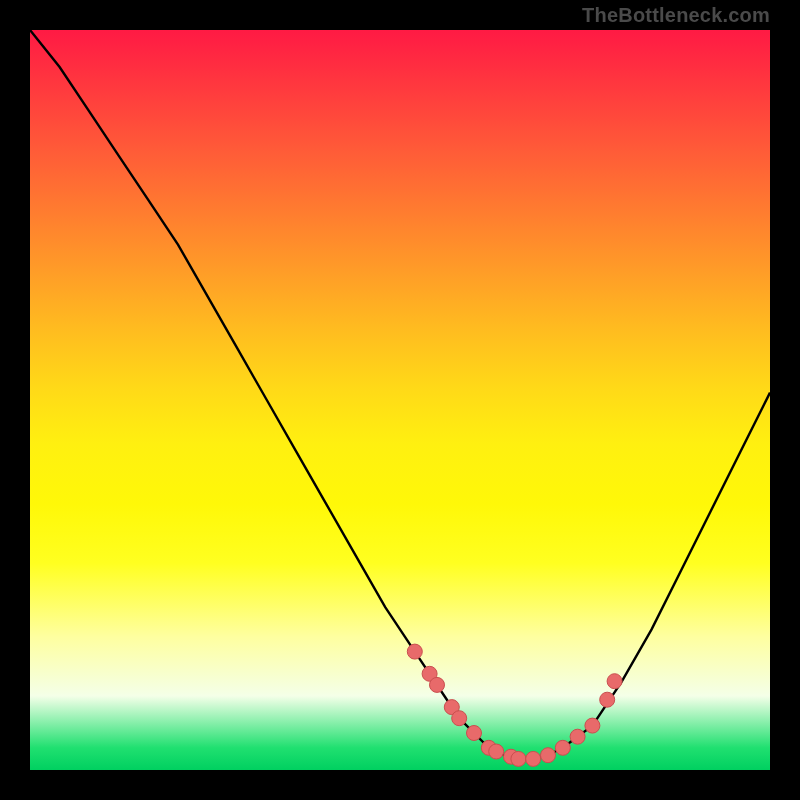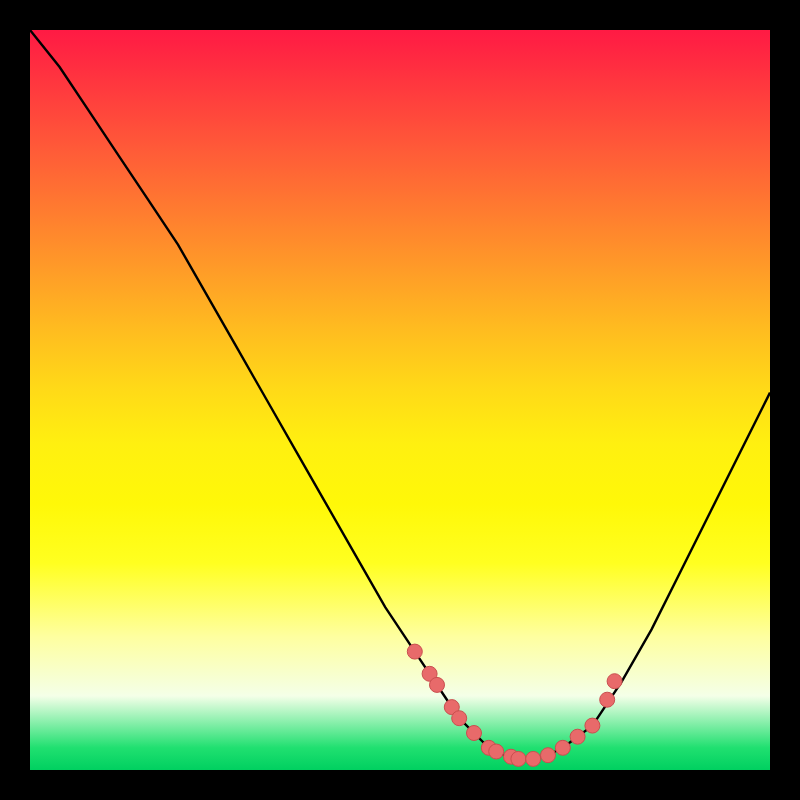--- a/index.html
+++ b/index.html
@@ -48,20 +48,21 @@
     width: 740px;
     height: 740px;
     overflow: visible;
   }
 </style>
 </head>
 <body>
 
 <div class="frame">
   <div class="plot-area"></div>
+  <div class="watermark">TheBottleneck.com</div>
   <svg class="overlay" viewBox="0 0 740 740">
     <path id="curve-path" fill="none" stroke="#000000" stroke-width="2.4" d="M0.0 0.0 L29.6 37.0 L59.2 81.4 L88.8 125.8 L118.4 170.2 L148.0 214.6 L177.6 266.4 L207.2 318.2 L236.8 370.0 L266.4 421.8 L296.0 473.6 L325.6 525.4 L355.2 577.2 L384.8 621.6 L414.4 666.0 L429.2 688.2 L444.0 703.0 L458.8 717.8 L473.6 725.2 L488.4 728.9 L503.2 728.9 L518.0 725.2 L532.8 717.8 L562.4 695.6 L592.0 651.2 L621.6 599.4 L651.2 540.2 L680.8 481.0 L710.4 421.8 L740.0 362.6"></path>
     <g id="markers">
         <circle cx="384.8" cy="621.6" r="7.5" fill="#e86a6a" stroke="#c94f4f" stroke-width="1"></circle>
         <circle cx="399.6" cy="643.8" r="7.5" fill="#e86a6a" stroke="#c94f4f" stroke-width="1"></circle>
         <circle cx="407.0" cy="654.9" r="7.5" fill="#e86a6a" stroke="#c94f4f" stroke-width="1"></circle>
         <circle cx="421.8" cy="677.1" r="7.5" fill="#e86a6a" stroke="#c94f4f" stroke-width="1"></circle>
         <circle cx="429.2" cy="688.2" r="7.5" fill="#e86a6a" stroke="#c94f4f" stroke-width="1"></circle>
         <circle cx="444.0" cy="703.0" r="7.5" fill="#e86a6a" stroke="#c94f4f" stroke-width="1"></circle>
         <circle cx="458.8" cy="717.8" r="7.5" fill="#e86a6a" stroke="#c94f4f" stroke-width="1"></circle>

